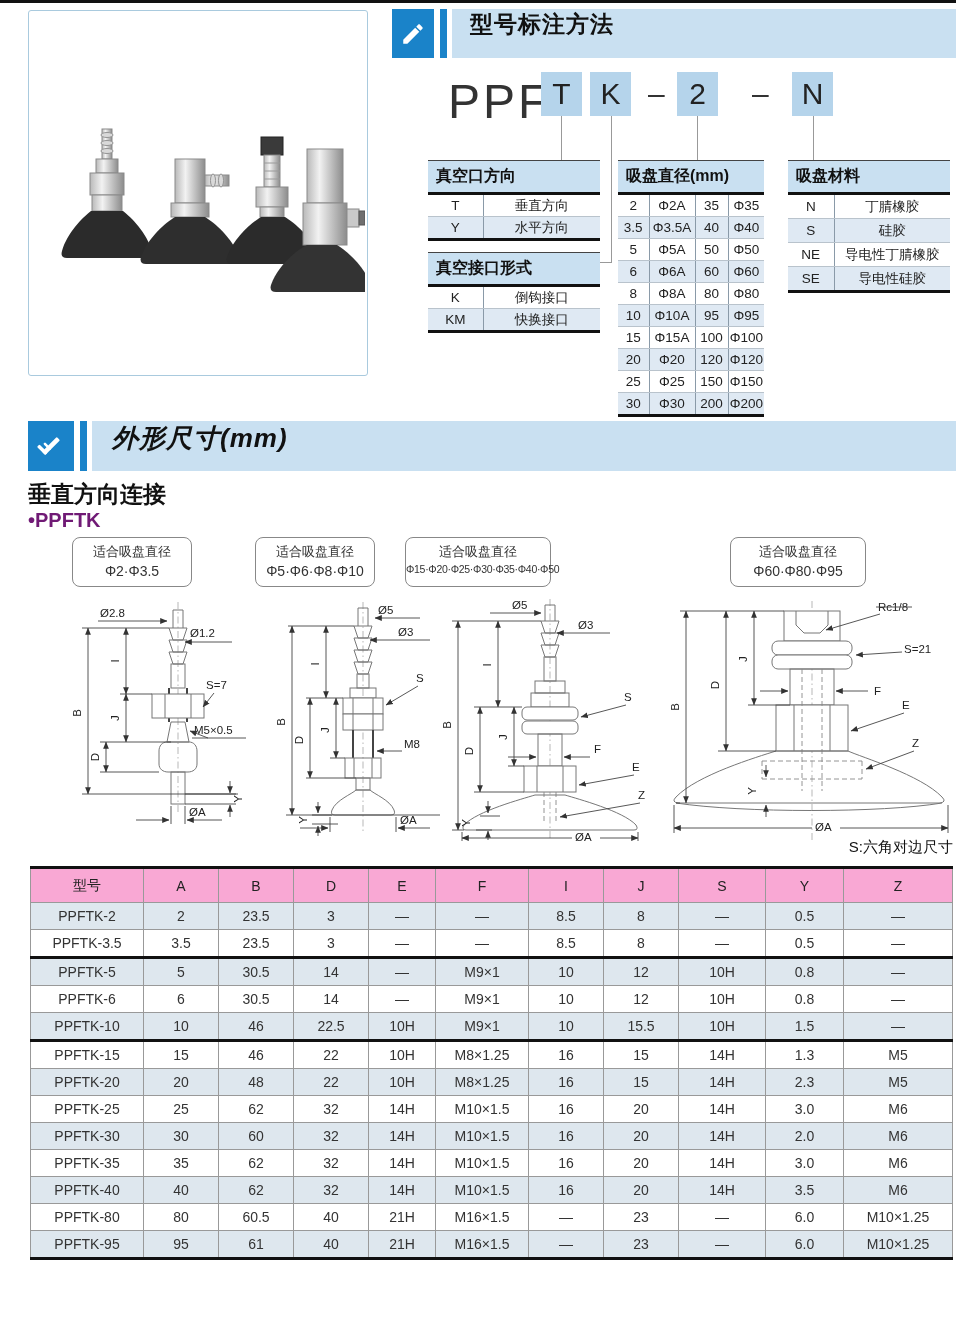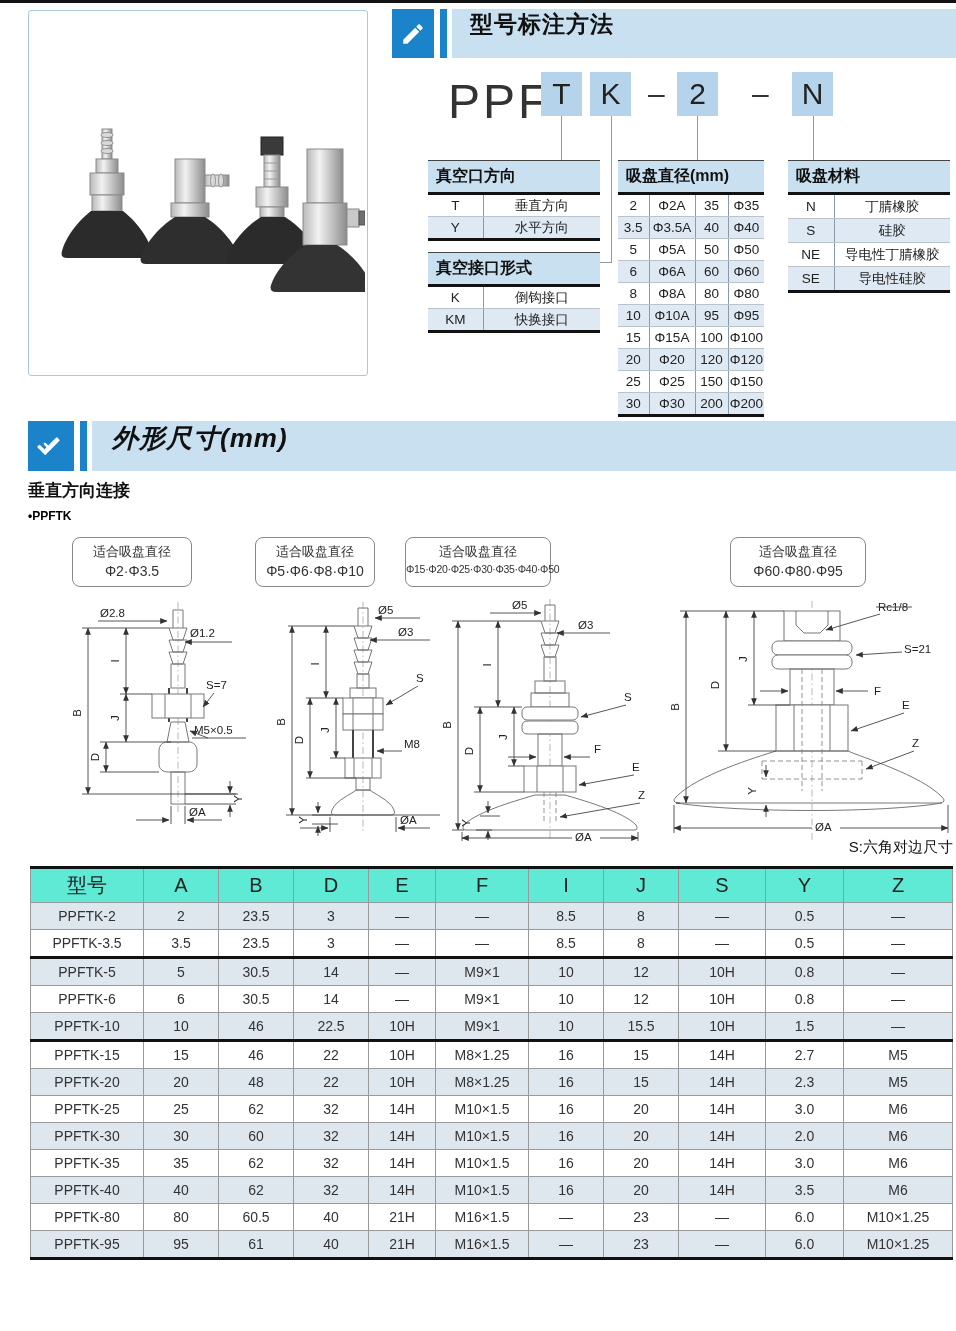--- a/index.html
+++ b/index.html
@@ -36,36 +36,36 @@
   table.t-dia td:last-child{border-right:none;}
   table.t-mat td{height:23px;}
 
   
   .fitbox{position:absolute;border:1px solid #888;border-radius:8px;text-align:center;background:#fff;padding-top:5px;box-sizing:border-box;height:50px;}
   .fitbox .l1{font-size:13px;color:#333;}
   .fitbox .l2{font-size:14px;color:#333;margin-top:2px;}
   .fitbox .l2.small2{font-size:10.5px;letter-spacing:-0.3px;}
 
   
-  .subtitle{position:absolute;left:28px;top:479px;font-size:17px;font-weight:bold;color:#111;}
-  .series{position:absolute;left:28px;top:509px;font-size:12px;font-weight:bold;color:#000000;}
+  .subtitle{position:absolute;left:28px;top:479px;font-size:23px;font-weight:bold;color:#111;}
+  .series{position:absolute;left:28px;top:509px;font-size:20px;font-weight:bold;color:#701a75;}
   .hexnote{position:absolute;left:705px;top:838px;width:248px;text-align:right;font-size:15px;color:#111;}
 
   
   svg text{font-family:"Liberation Sans","DejaVu Sans",sans-serif;font-size:11.5px;fill:#222;}
   .pl{fill:none;stroke:#777;stroke-width:1;}
   .plf{fill:#fff;stroke:#777;stroke-width:1;}
   .thk{stroke:#444;stroke-width:2;}
   .dl{stroke:#444;stroke-width:0.9;fill:none;}
   .cl{stroke:#999;stroke-width:0.7;stroke-dasharray:7 3 1.5 3;}
   .dsh{stroke:#888;stroke-width:0.9;stroke-dasharray:5 3;fill:none;}
 
   
   table.spec{position:absolute;left:30px;top:866px;width:922px;border-collapse:collapse;table-layout:fixed;border:1px solid #555;border-top:3px solid #111;border-bottom:3px solid #111;}
-  table.spec th{height:31px;font-size:20px;font-weight:normal;color:#222;border:1px solid #999;background:#5eead4;}
+  table.spec th{height:31px;font-size:14px;font-weight:normal;color:#222;border:1px solid #999;background:#f9a8d4;}
   table.spec td{height:26px;text-align:center;font-size:14px;color:#333;border:1px solid #999;padding:0;}
   table.spec tbody tr:nth-child(odd){background:#dee7ee;}
   table.spec tbody tr.group-end td{border-bottom:3px solid #111;}
 </style>
 </head>
 <body>
 
 <svg width="0" height="0" style="position:absolute">
   <defs>
     <marker id="arw" viewBox="0 0 10 10" refX="9.5" refY="5" markerWidth="8" markerHeight="8" orient="auto-start-reverse">
@@ -630,21 +630,21 @@
         <tr>
           <td>PPFTK-15</td>
           <td>15</td>
           <td>46</td>
           <td>22</td>
           <td>10H</td>
           <td>M8×1.25</td>
           <td>16</td>
           <td>15</td>
           <td>14H</td>
-          <td>2.7</td>
+          <td>1.3</td>
           <td>M5</td>
         </tr>
         <tr>
           <td>PPFTK-20</td>
           <td>20</td>
           <td>48</td>
           <td>22</td>
           <td>10H</td>
           <td>M8×1.25</td>
           <td>16</td>

